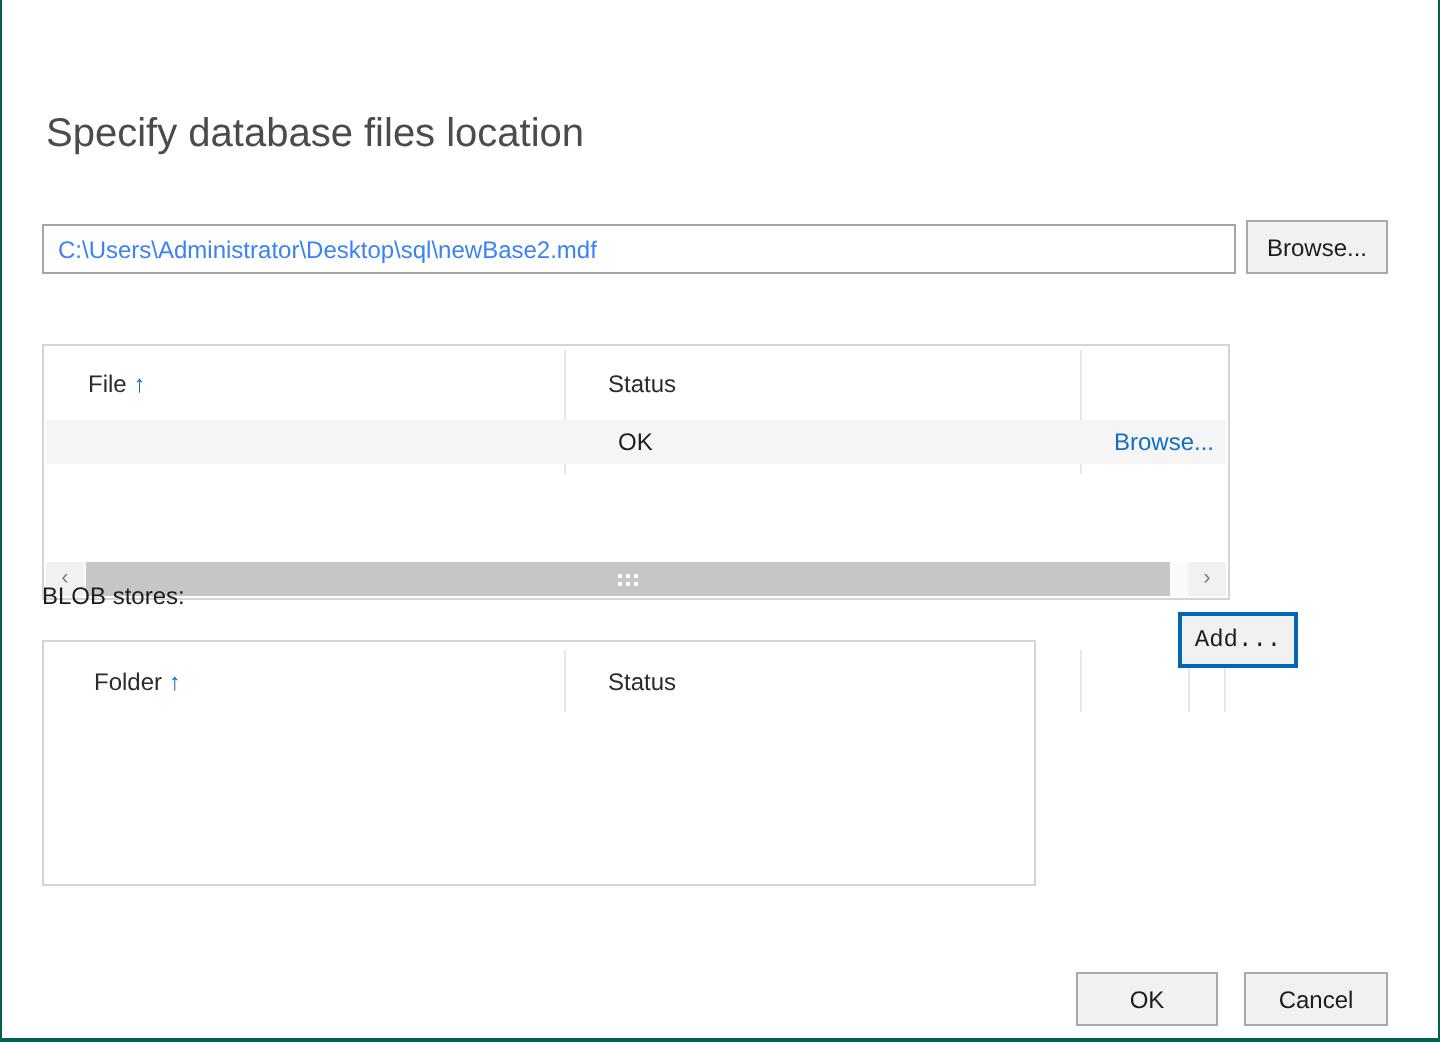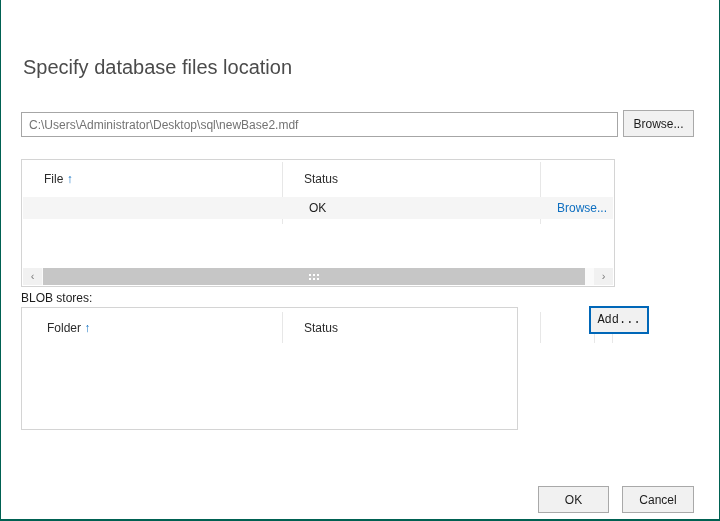--- a/index.html
+++ b/index.html
@@ -33,39 +33,40 @@
   .heading {
     position: absolute; left: 22px; top: 56px;
     font-size: 20px; font-weight: 400; color: #4b4b4b;
   }
   .lbl { position: absolute; font-size: 12px; color: #1c1c1c; }
 
   
   .text-input {
     position: absolute; left: 20px; top: 112px; width: 597px; height: 25px;
     border: 1px solid #a6a6a6; padding: 0 7px;
-    font-family: inherit; font-size: 12px; color: #737373; background: #fff;
+    font-family: inherit; font-size: 12px; color: #3b82f6; background: #fff;
     outline: none;
   }
   .btn {
     position: absolute;
     background: #f1f1f1; border: 1px solid #a9a9a9;
     font-family: inherit; font-size: 12px; color: #1c1c1c;
     display: flex; align-items: center; justify-content: center;
     padding: 0; cursor: default;
   }
   .btn-browse-top { left: 622px; top: 110px; width: 71px; height: 27px; }
   .btn-add  { left: 588px; top: 306px; width: 60px; height: 28px; border: 2px solid #0067b8; font-family: Liberation Mono, monospace; }
   .btn-ok     { left: 537px; top: 486px; width: 71px; height: 27px; }
   .btn-cancel { left: 621px; top: 486px; width: 72px; height: 27px; }
 
   
   .table {
     position: absolute; background: #ffffff;
     border: 1px solid #d4d4d4;
+    margin-top: 13px;
   }
   .table-secondary { left: 20px; top: 159px; width: 594px; height: 128px; }
   .table-blob      { left: 20px; top: 307px; width: 497px; height: 123px; }
 
   .th { position: absolute; font-size: 12px; color: #2b2b2b; white-space: nowrap; cursor: default; }
   .sort-arrow { color: #0f6fc0; }
   .col-divider { position: absolute; width: 1px; background: #e7e7e7; }
 
   .grid-row {
     position: absolute; left: 1px; right: 1px; top: 37px; height: 22px;

